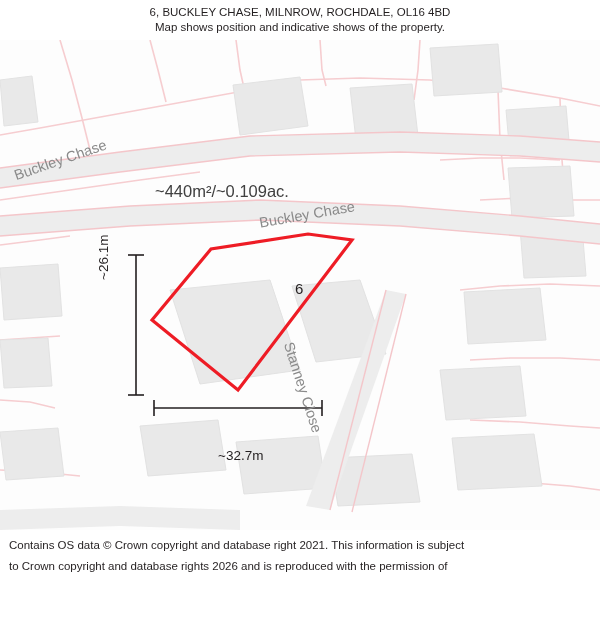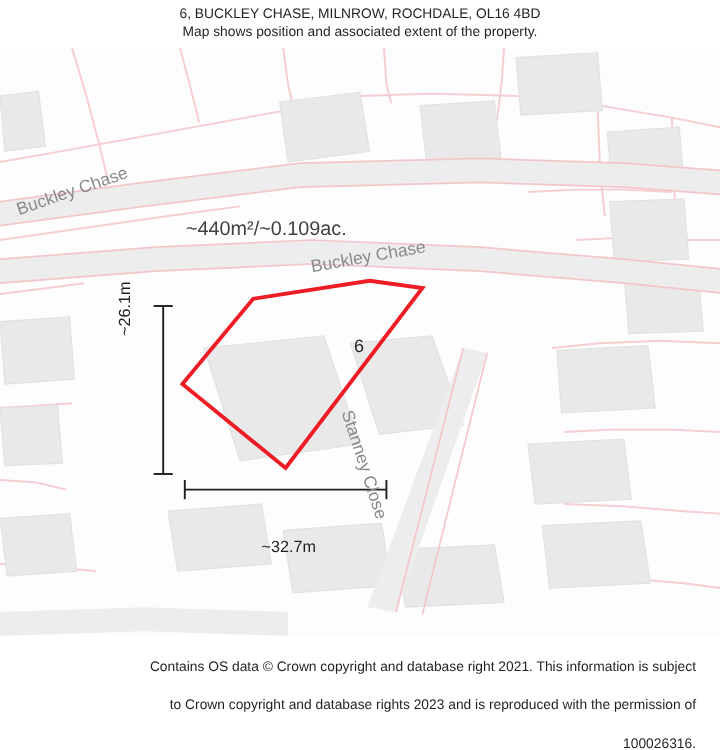--- a/index.html
+++ b/index.html
@@ -110,35 +110,34 @@
   }
   .footer {
     position: absolute;
     top: 532px;
     left: 0;
     width: 600px;
     padding: 0 4px;
     box-sizing: border-box;
   }
   .footer p {
-    margin: 16px;
+    margin: 5px;
     font-size: 11.5px;
     line-height: 16px;
     color: #231f20;
-    text-align: right;
   }
 </style>
 </head>
 <body>
 
 <div class="page">
 
   <div class="header">
     <div class="title">6, BUCKLEY CHASE, MILNROW, ROCHDALE, OL16 4BD</div>
-    <div class="subtitle">Map shows position and associated extent of the property.</div>
+    <div class="subtitle">Map shows position and indicative shows of the property.</div>
   </div>
 
   <div class="map-wrap">
     <svg class="map-svg" width="600" height="490" viewBox="0 0 600 490">
       <rect x="0" y="0" width="600" height="490" fill="#fdfdfd"></rect>
 
       <g stroke="#f6cdd0" stroke-width="1.6" fill="none">
         <path d="M0,95 L40,88 L95,78 L150,68 L205,58 L260,48 L300,40"></path>
         <path d="M60,0 L72,40 L82,78 L90,110"></path>
         <path d="M150,0 L158,30 L166,62"></path>
@@ -218,17 +217,16 @@
     <div class="dim-horizontal">~32.7m</div>
     <div class="dim-vertical">~26.1m</div>
 
     <div class="road-label road-buckley-left">Buckley Chase</div>
     <div class="road-label road-buckley-right">Buckley Chase</div>
     <div class="road-label road-stanney">Stanney Close</div>
   </div>
 
   <div class="footer">
     <p>Contains OS data © Crown copyright and database right 2021. This information is subject</p>
-    <p>to Crown copyright and database rights 2023 and is reproduced with the permission of</p>
-    <p>100026316.</p>
+    <p>to Crown copyright and database rights 2026 and is reproduced with the permission of</p>
   </div>
 
 </div>
 
 </body></html>

